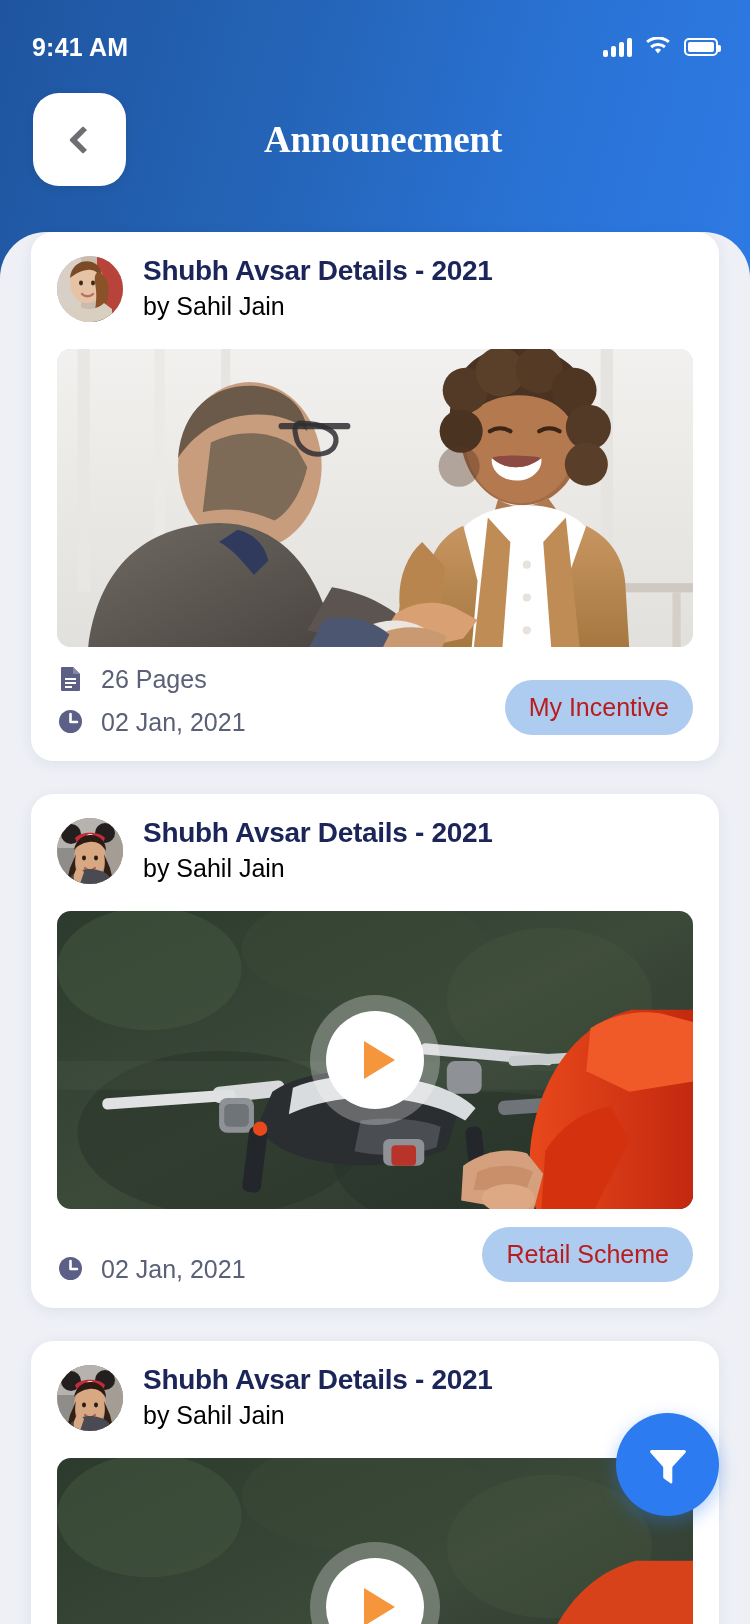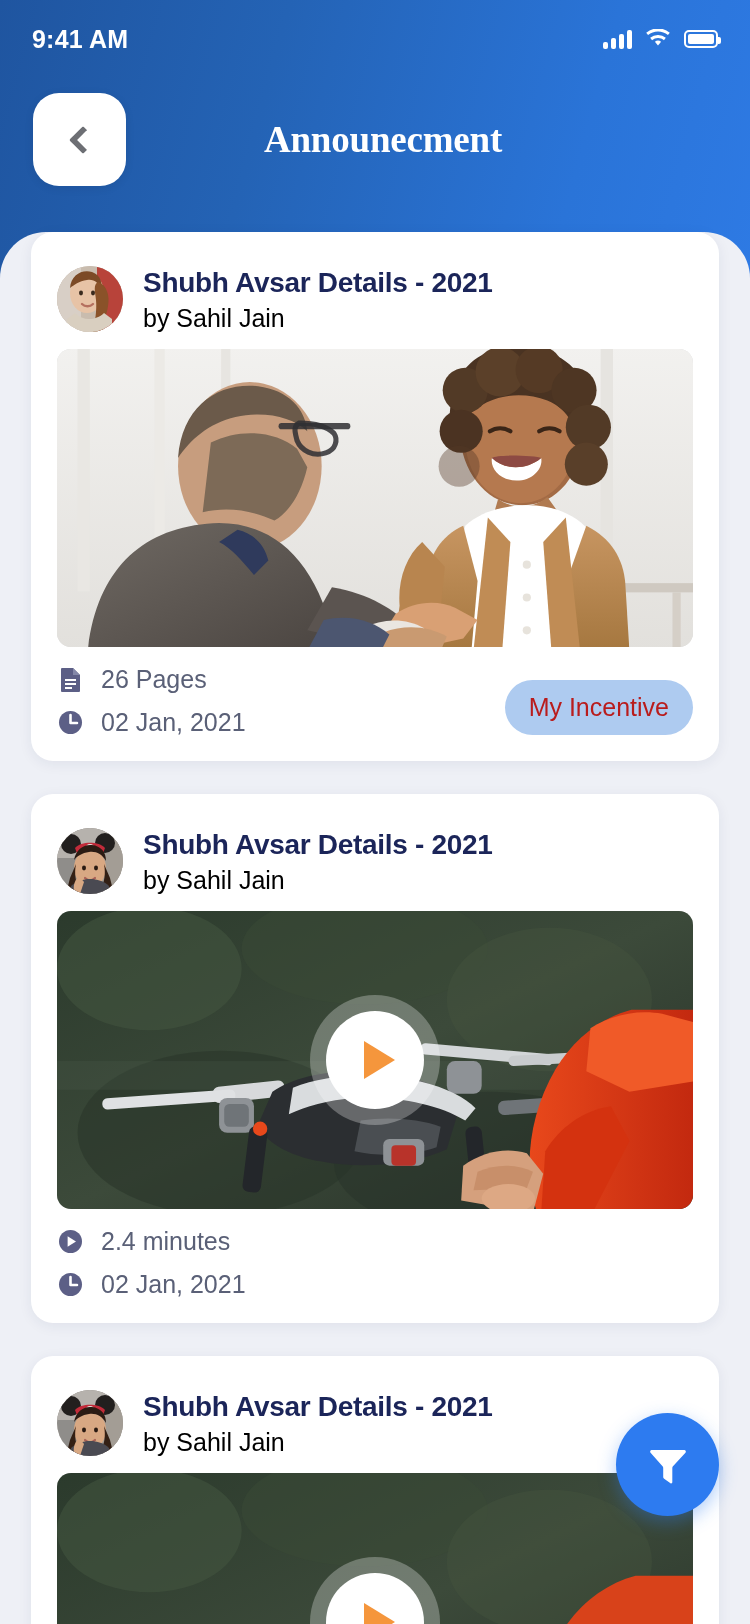--- a/index.html
+++ b/index.html
@@ -16,21 +16,21 @@
     background: #eef0f5;
   }
 
   
   .header {
     position: absolute; top: 0; left: 0;
     width: 750px; height: 300px;
     background: linear-gradient(105deg, #1f55a0 0%, #2463b5 35%, #2a74d8 75%, #2e7ae4 100%);
   }
   .statusbar {
-    position: absolute; top: 4px; left: 0; width: 750px; height: 70px;
+    position: absolute; top: 12px; left: 0; width: 750px; height: 70px;
     display: flex; align-items: center; justify-content: space-between;
     padding: 0 32px;
   }
   .status-time {
     color: #ffffff; font-size: 25px; font-weight: 700;
     letter-spacing: 0.2px;
   }
   .status-icons { display: flex; align-items: center; gap: 13px; }
 
   .sig { display: flex; align-items: flex-end; gap: 3px; height: 20px; }
@@ -90,21 +90,21 @@
   .card {
     position: relative;
     margin: 0 31px 33px 31px;
     background: #ffffff;
     border-radius: 22px;
     box-shadow: 0 3px 14px rgba(35,45,85,0.07);
     padding: 24px 26px 0 26px;
     overflow: hidden;
   }
 
-  .card-head { display: flex; align-items: flex-end; gap: 20px; height: 76px; }
+  .card-head { display: flex; align-items: flex-start; gap: 20px; height: 76px; }
   .avatar {
     width: 66px; height: 66px; border-radius: 50%;
     flex: 0 0 66px; overflow: hidden; position: relative;
     background: #cfc6bd;
   }
   .avatar svg { display: block; width: 100%; height: 100%; }
   .head-text { display: flex; flex-direction: column; gap: 6px; }
   .card-title {
     font-size: 28px; font-weight: 700; color: #1b2559;
     letter-spacing: -0.3px; line-height: 1.1;
@@ -137,21 +137,21 @@
     border-top: 19px solid transparent;
     border-bottom: 19px solid transparent;
     border-left: 31px solid #f5963c;
   }
 
   .meta {
     display: flex; align-items: flex-end; justify-content: space-between;
     padding: 18px 0 24px 0;
   }
   .meta-left { display: flex; flex-direction: column; gap: 14px; }
-  .meta-row { display: flex; align-items: center; gap: 17px; }
+  .meta-row { display: flex; gap: 17px; }
   .meta-text { font-size: 25px; color: #5a6077; }
 
   .ic { width: 27px; height: 27px; flex: 0 0 27px; }
   .ic svg { display: block; width: 100%; height: 100%; }
 
   .badge {
     background: #aecbf0; color: #b91c1c;
     font-size: 25px; padding: 13px 24px;
     border-radius: 30px; white-space: nowrap;
     cursor: pointer; margin-bottom: 2px;
@@ -411,35 +411,27 @@
             </div>
           </div>
         </div>
 
         <div class="meta">
           <div class="meta-left">
             <div class="meta-row">
               <span class="ic">
                 <svg viewBox="0 0 27 27">
                     <circle cx="13.5" cy="13.5" r="11.5" fill="#5c5f86"></circle>
-                    <path d="M10.6 8.2l8.4 5.3-8.4 5.3z" fill="#ffffff"></path>
-                  </svg>
-              </span>
-              <span class="meta-text">2.4 minutes</span>
-            </div>
-            <div class="meta-row">
-              <span class="ic">
-                <svg viewBox="0 0 27 27">
-                    <circle cx="13.5" cy="13.5" r="11.5" fill="#5c5f86"></circle>
                     <path d="M13.5 6v8h6.5" stroke="#ffffff" stroke-width="2.6" fill="none" stroke-linecap="round" stroke-linejoin="round"></path>
                   </svg>
               </span>
               <span class="meta-text">02 Jan, 2021</span>
             </div>
           </div>
+          <div class="badge">Retail Scheme</div>
         </div>
       </div>
 
       <div class="card">
         <div class="card-head">
           <div class="avatar">
             <svg viewBox="0 0 66 66" preserveAspectRatio="xMidYMid slice">
               <rect width="66" height="66" fill="#8f8d8a"></rect>
               <rect x="0" y="0" width="66" height="30" fill="#b6b2ad"></rect>
               <rect x="44" y="8" width="22" height="58" fill="#a39d95"></rect>

